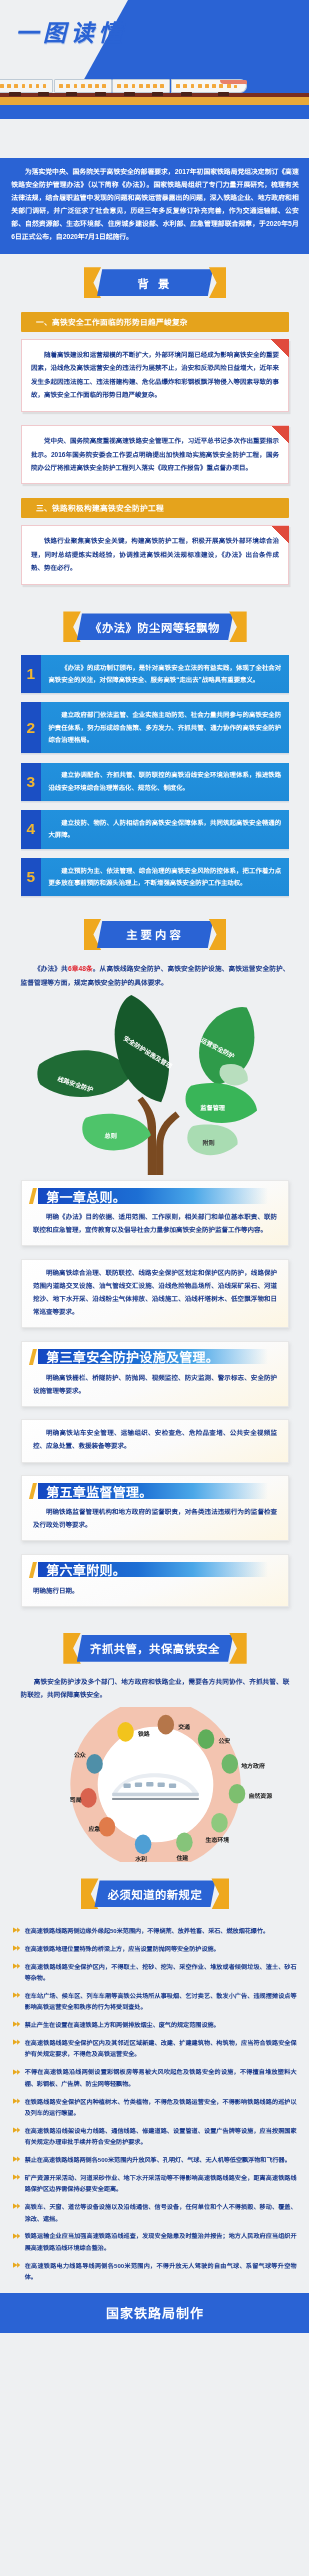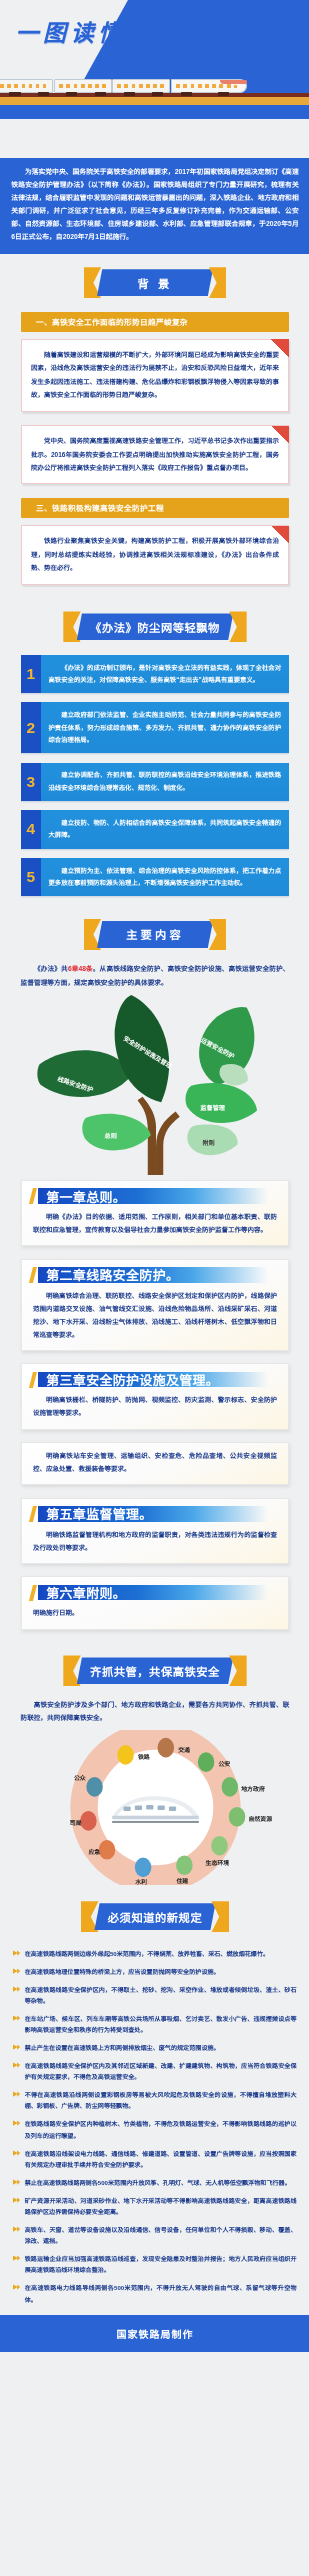--- a/index.html
+++ b/index.html
@@ -177,21 +177,21 @@
   .rule .arrow { flex:0 0 8.2px; margin-top: 2.1px; margin-right: 3.1px; }
   .rule .arrow svg { display:block; }
   .rule .rtxt {
     flex:1; font-size: 6.1px; line-height: 1.85; text-align: justify;
     color:#1b3a8c; font-weight:600;
   }
 
   
   .footer {
     background:#2a63d4; color:#fff; text-align:center;
-    padding: 10.3px 0 11.3px 0; font-size: 10px; font-weight:700; letter-spacing: 1px;
+    padding: 10.3px 0 11.3px 0; font-size: 13px; font-weight:700; letter-spacing: 1px;
     margin-top: 5.2px;
   }
 </style>
 </head>
 <body>
 
 <div class="page">
 
   <div class="hero">
     <div class="hero-diag"></div>
@@ -379,24 +379,20 @@
     <div class="bar">
         <span class="slash"></span>
       <span class="lbl">第一章总则。</span>
       </div>
     <div class="body">
         <p>明确《办法》目的依据、适用范围、工作原则，相关部门和单位基本职责、联防联控和应急管理，宣传教育以及倡导社会力量参加高铁安全防护监督工作等内容。</p>
       </div>
   </div>
 
   <div class="chapter">
-    <div class="bar">
-        <span class="slash"></span>
-      <span class="lbl">第二章线路安全防护。</span>
-      </div>
     <div class="body">
         <p>明确高铁综合治理、联防联控、线路安全保护区划定和保护区内防护，线路保护范围内道路交叉设施、油气管线交汇设施、沿线危险物品场所、沿线采矿采石、河道挖沙、地下水开采、沿线粉尘气体排放、沿线施工、沿线杆塔树木、低空飘浮物和日常巡查等要求。</p>
       </div>
   </div>
 
   <div class="chapter">
     <div class="bar">
         <span class="slash"></span>
       <span class="lbl">第三章安全防护设施及管理。</span>
       </div>

